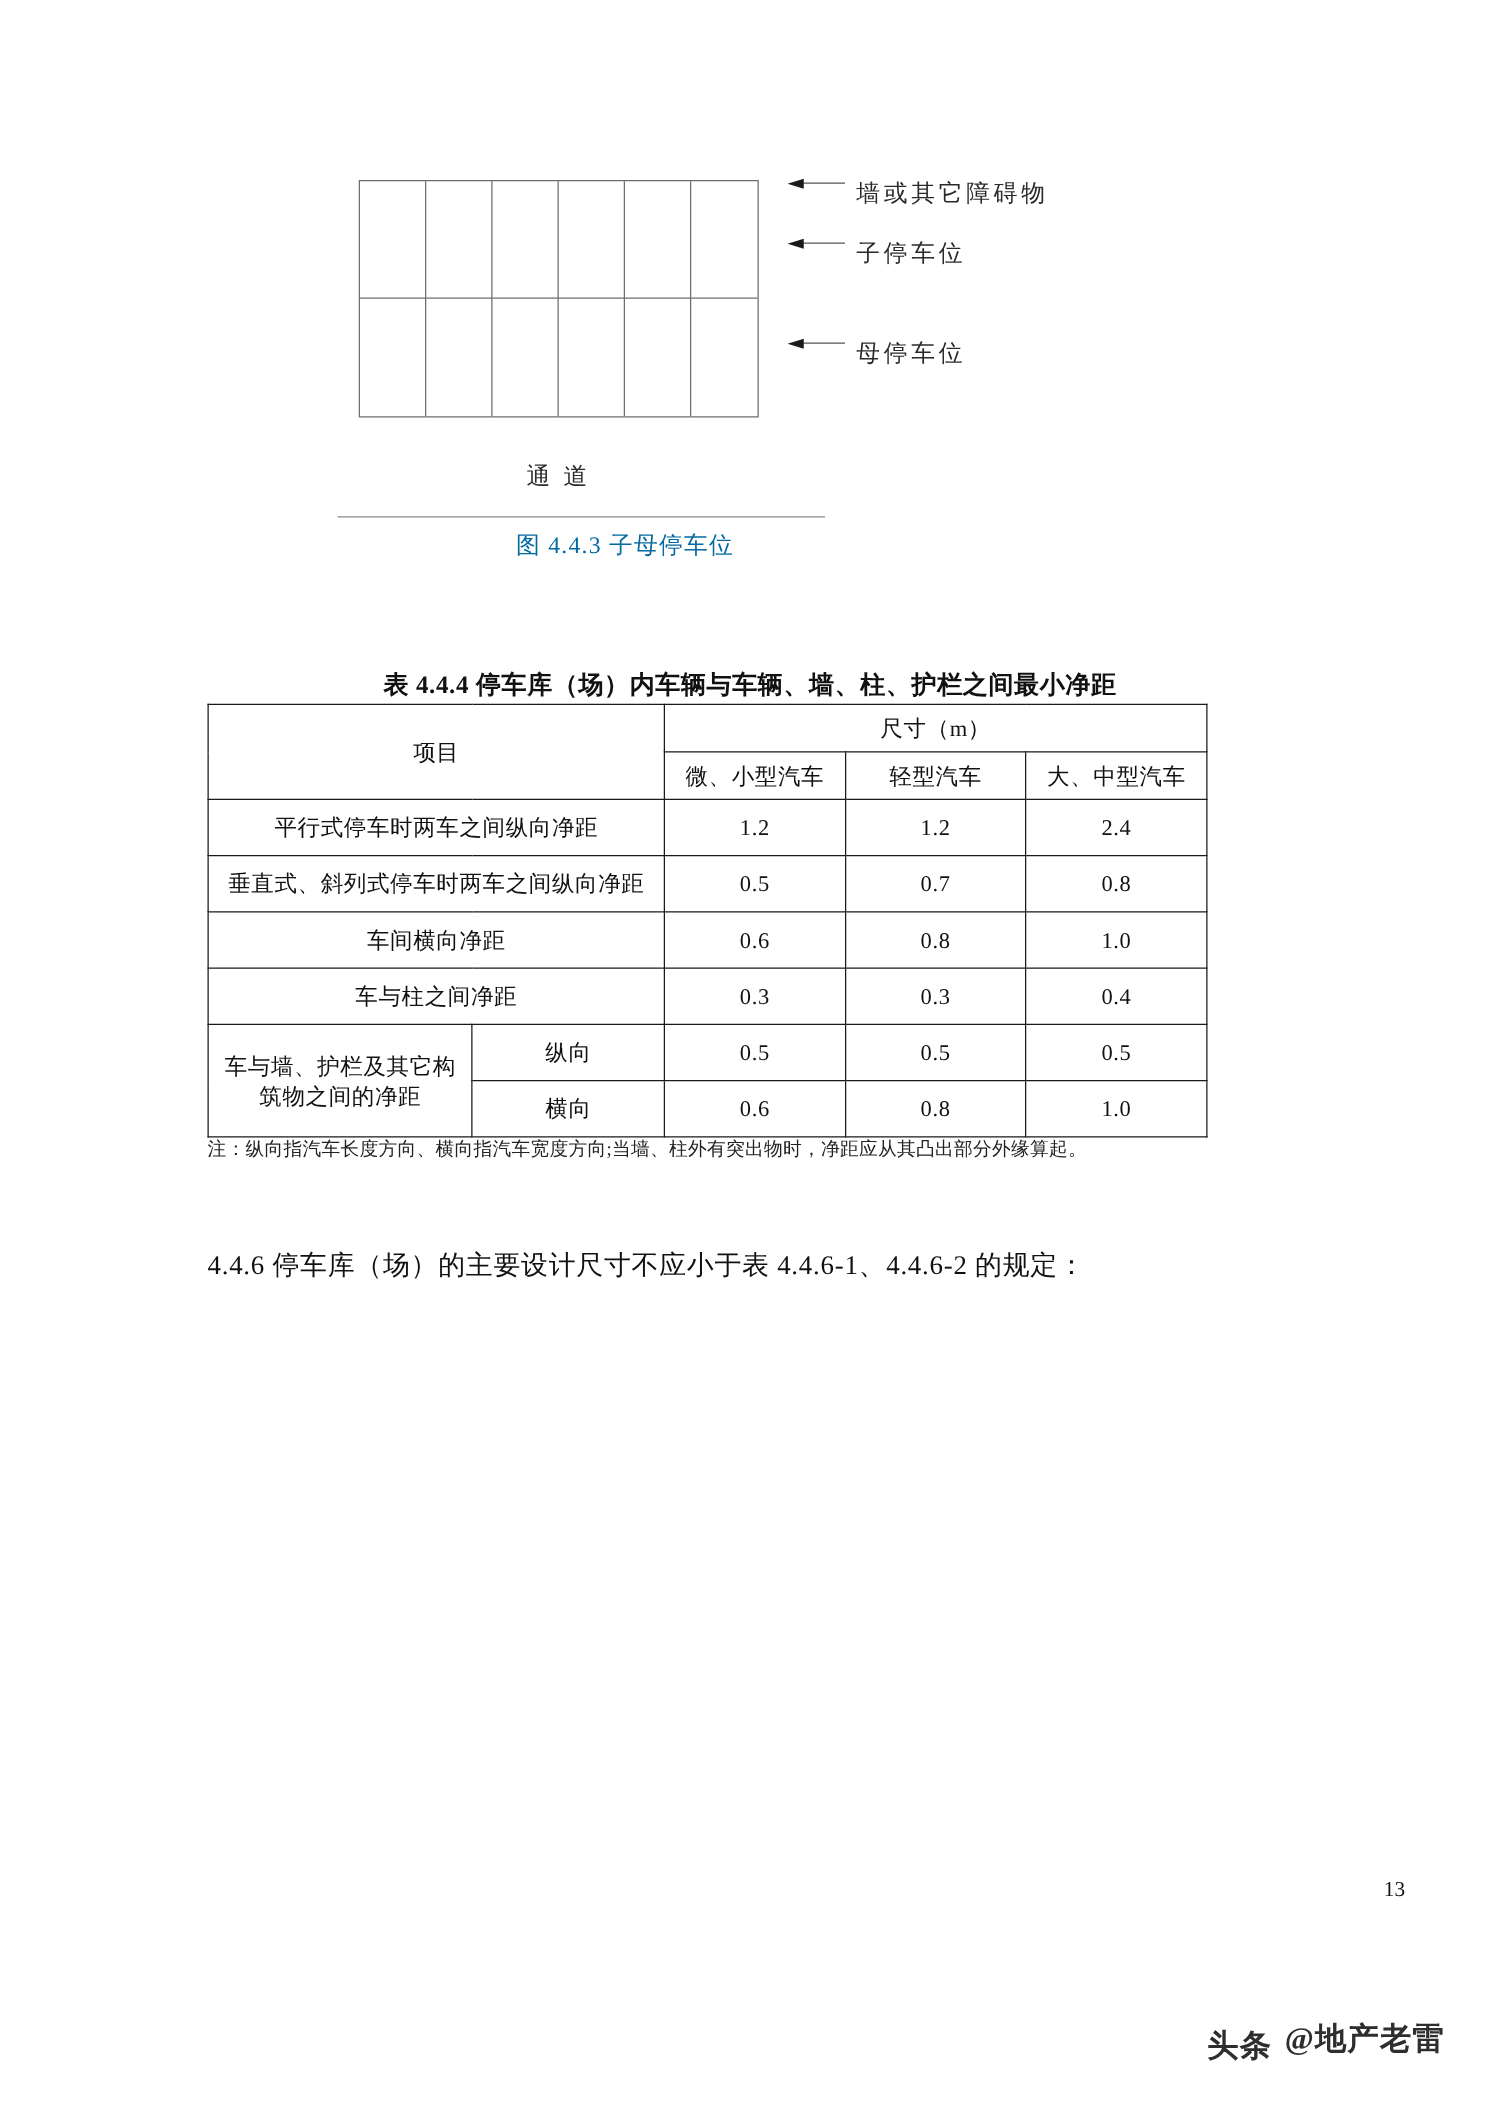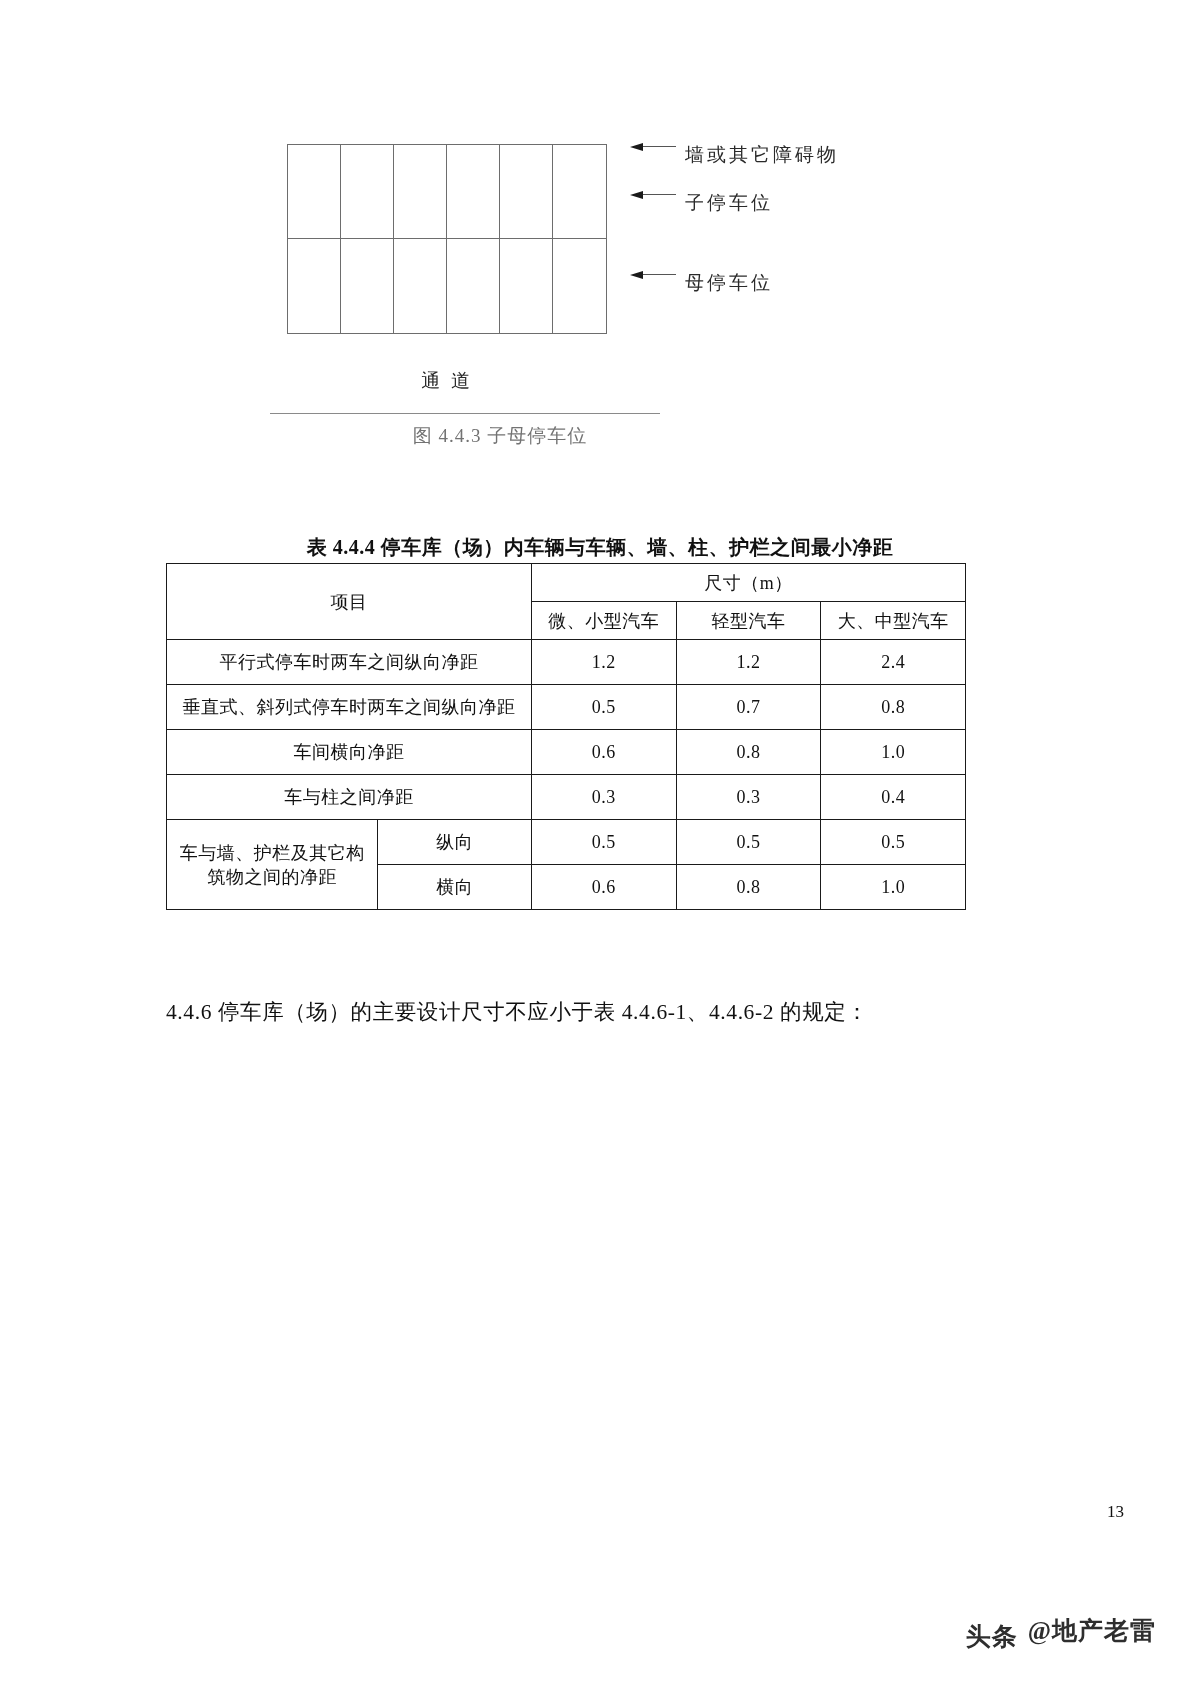--- a/index.html
+++ b/index.html
@@ -115,21 +115,21 @@
     background: #8a8a8a;
   }
   .figure-caption {
     position: absolute;
     left: 0;
     top: 305px;
     width: 1000px;
     text-align: center;
     font-size: 19px;
     letter-spacing: 1px;
-    color: #737373;
+    color: #0369a1;
   }
 
   
   .body-para {
     position: absolute;
     font-size: 21.5px;
     line-height: 40px;
     letter-spacing: 0.6px;
     color: #111;
     text-align: justify;
@@ -311,20 +311,21 @@
       </tr>
       <tr class="row-h">
         <td class="cell-label">横向</td>
         <td class="cell-val">0.6</td>
         <td class="cell-val">0.8</td>
         <td class="cell-val">1.0</td>
       </tr>
     </tbody>
   </table>
 
+  <div class="table-note">注：纵向指汽车长度方向、横向指汽车宽度方向;当墙、柱外有突出物时，净距应从其凸出部分外缘算起。</div>
 
   <div class="body-para para-446">4.4.6 停车库（场）的主要设计尺寸不应小于表 4.4.6-1、4.4.6-2 的规定：</div>
 
   <div class="page-number">13</div>
 
   <div class="watermark">
     <span class="wm-mark">头条</span>
     <span class="wm-handle">@地产老雷</span>
   </div>
 

